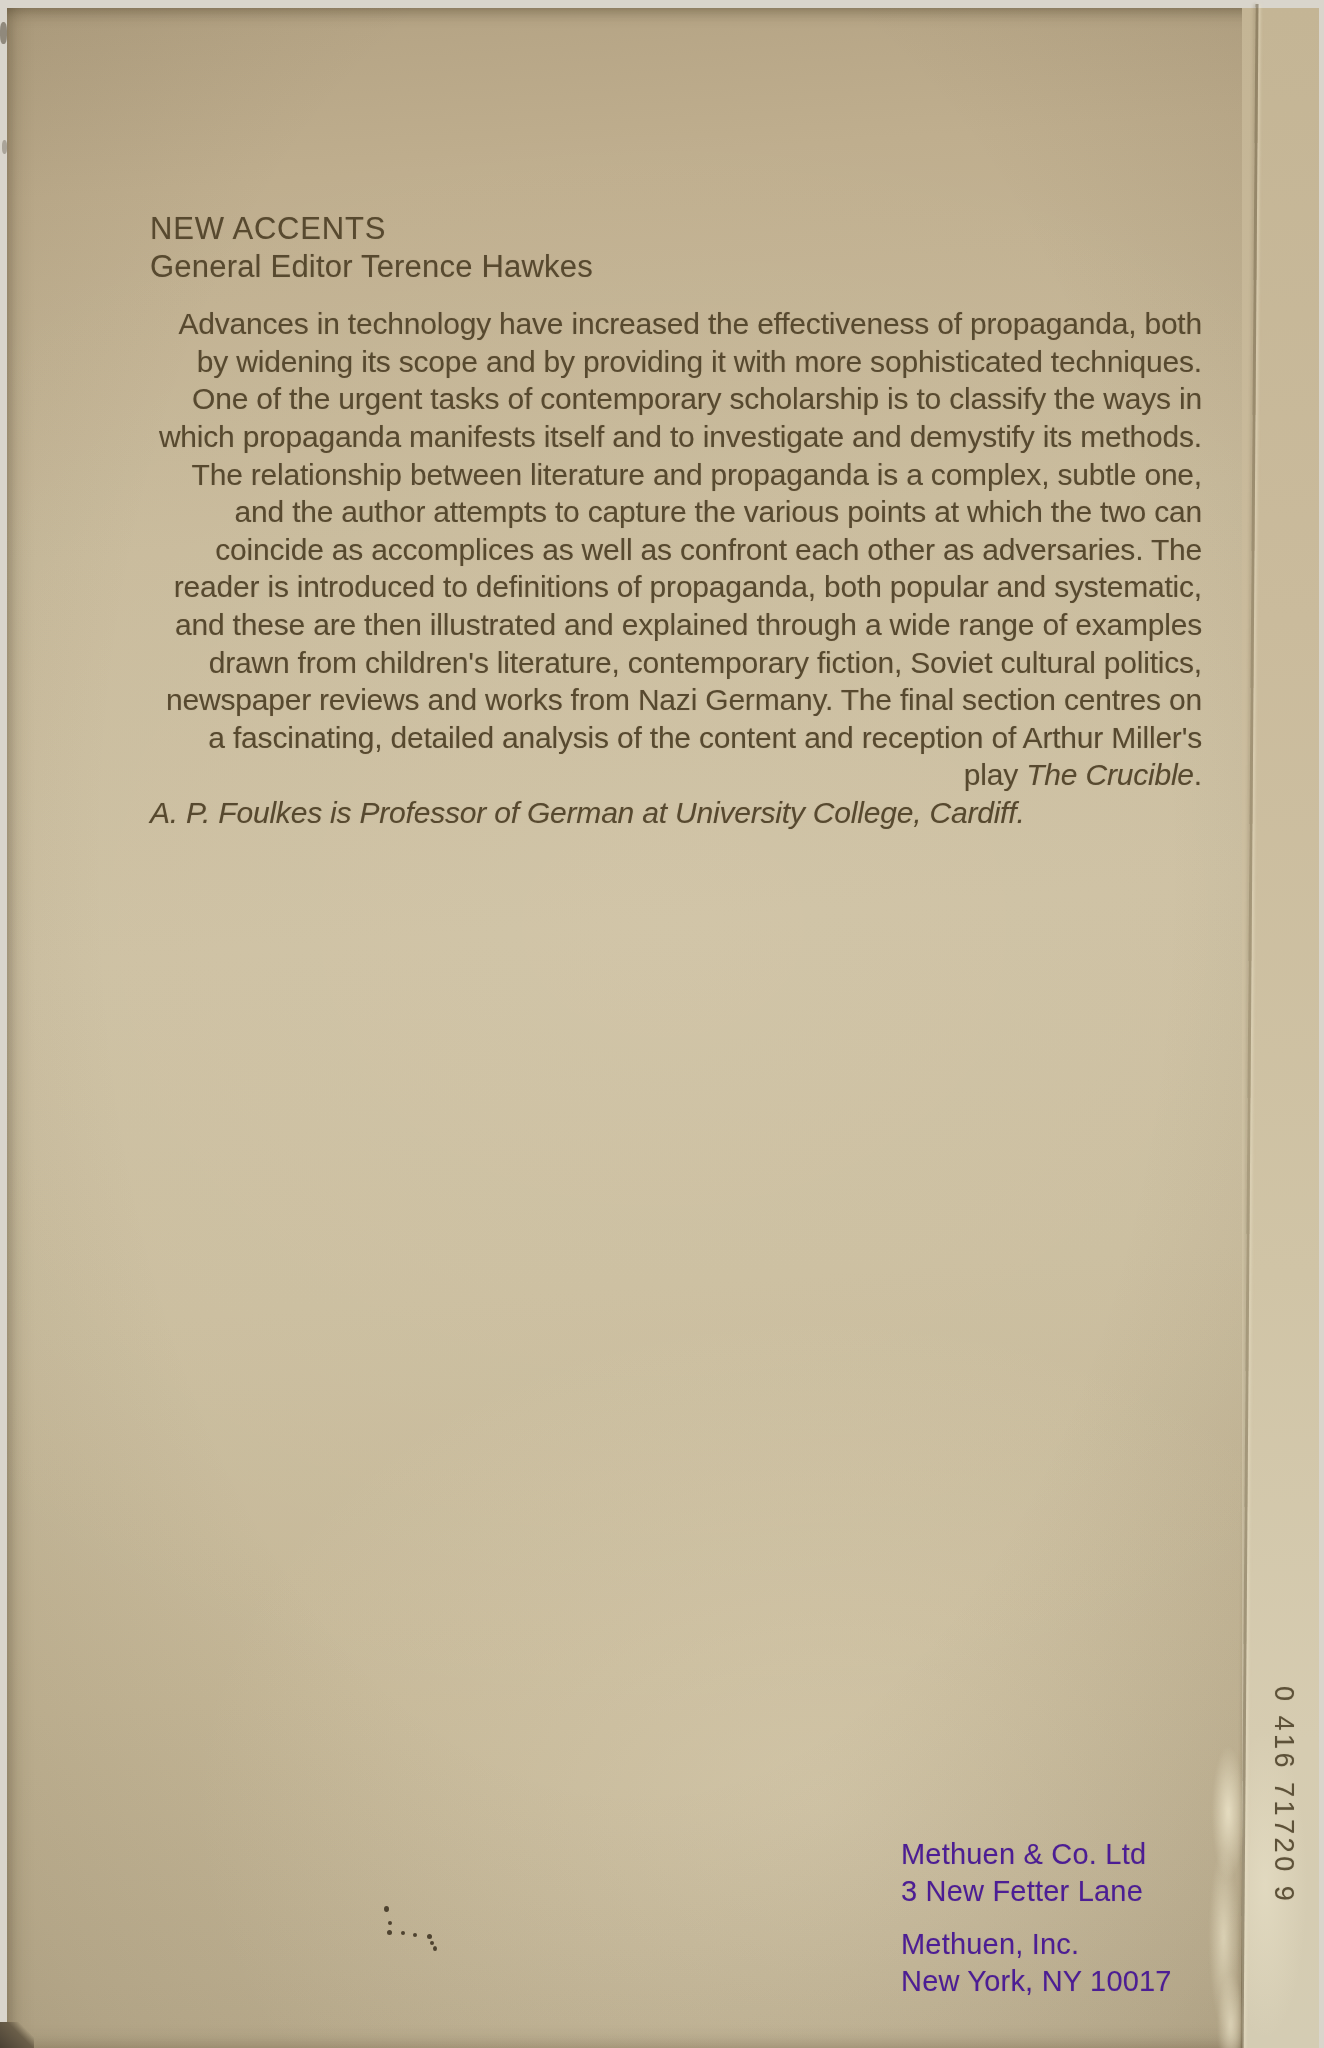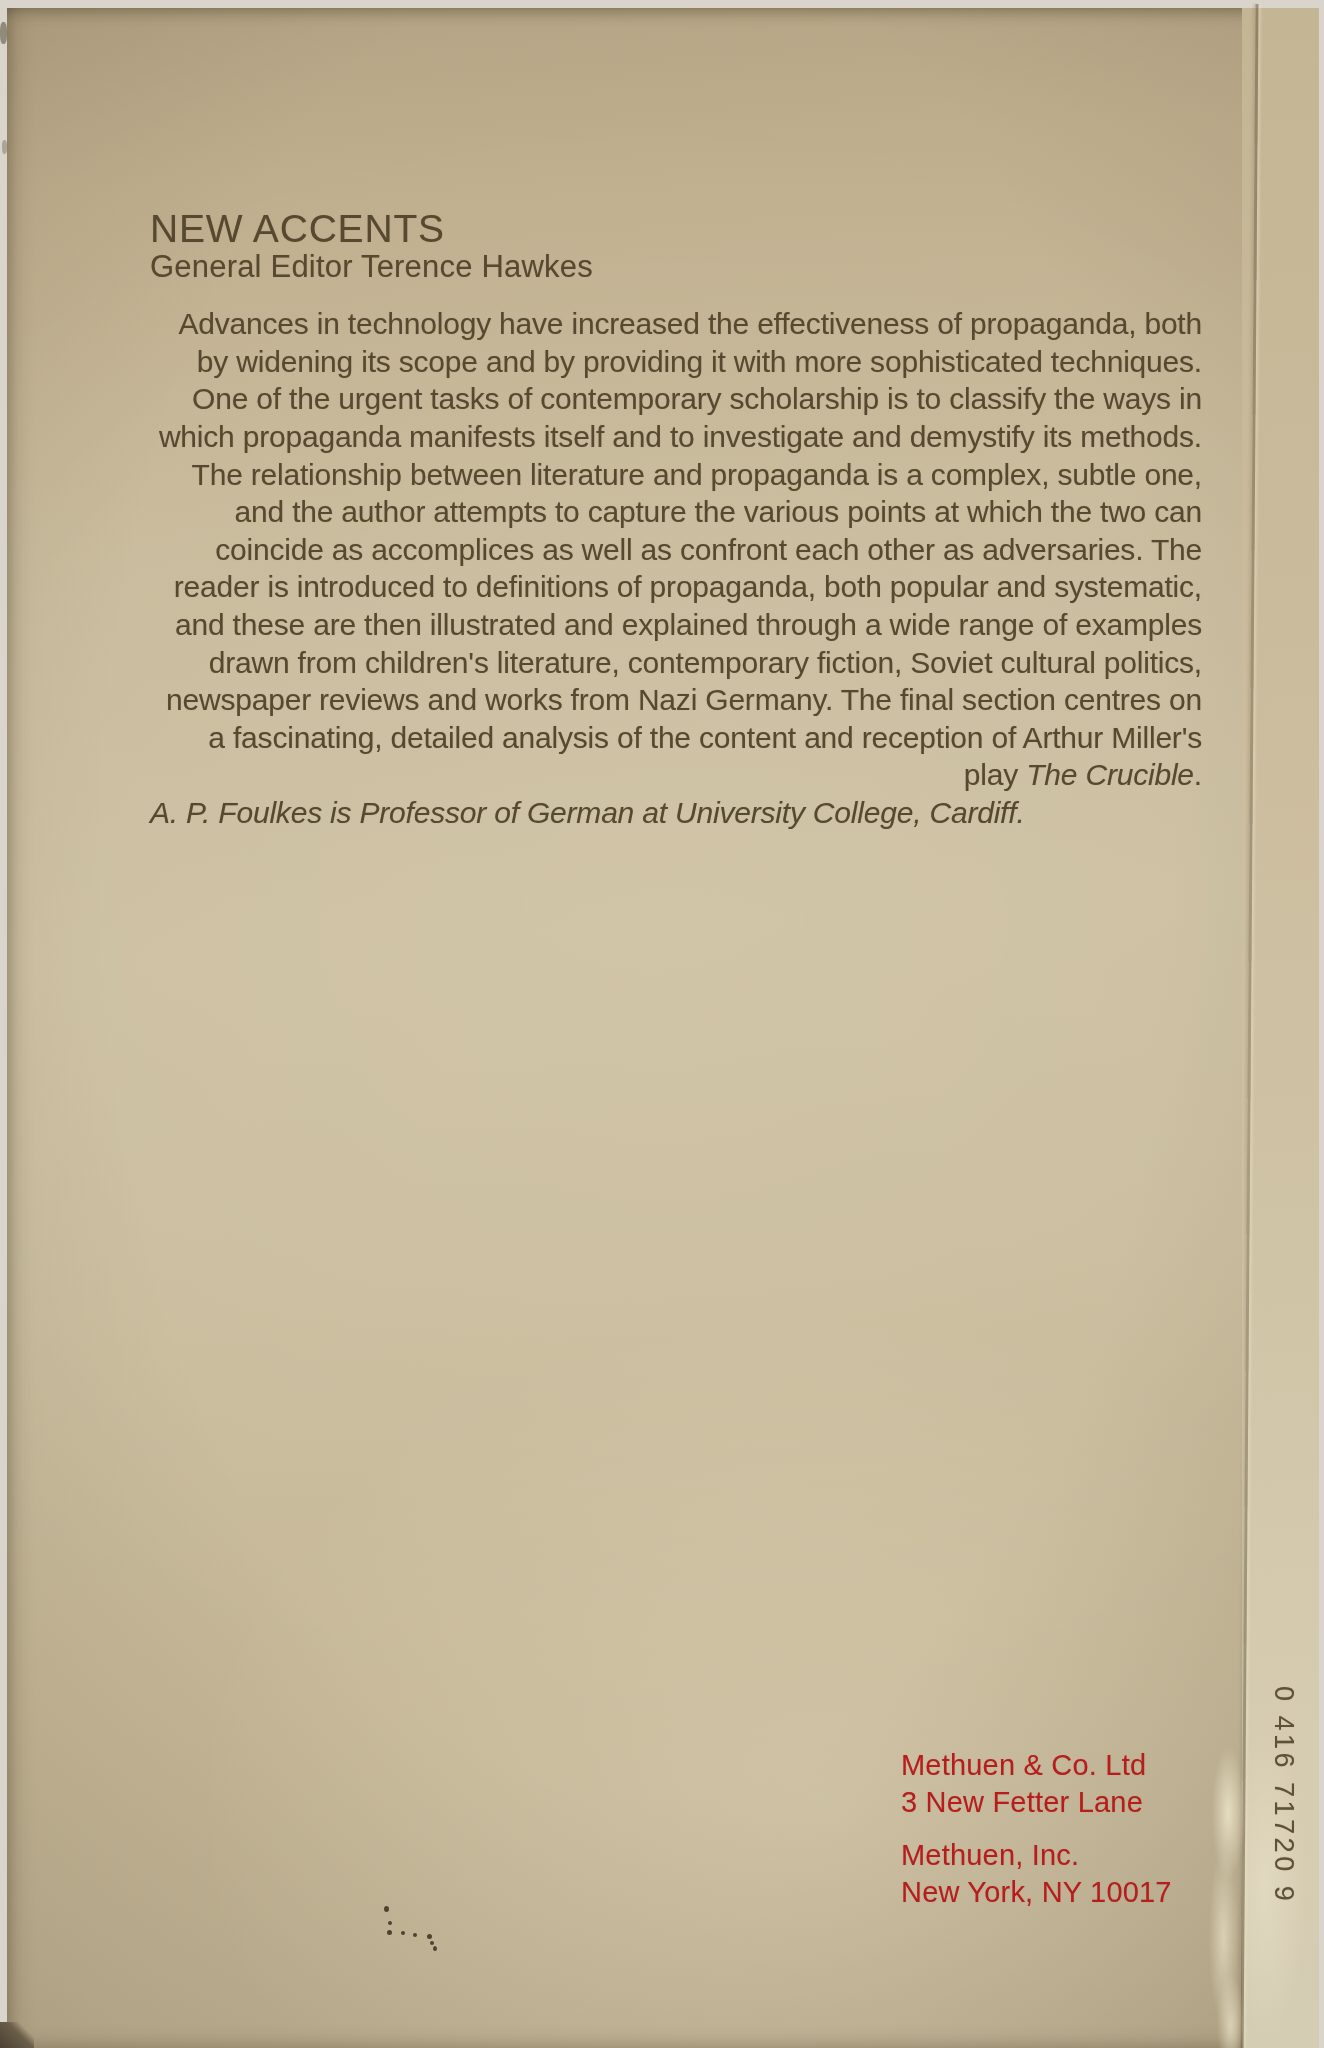--- a/index.html
+++ b/index.html
@@ -50,29 +50,29 @@
     background:linear-gradient(45deg,#4a4134 0%, #6a5e49 55%, rgba(106,94,73,0) 75%);}
   .mark-top-left{position:absolute;left:0;top:22px;width:7px;height:22px;background:rgba(84,74,58,.55);border-radius:40%;}
   .mark-top-left2{position:absolute;left:2px;top:140px;width:5px;height:14px;background:rgba(84,74,58,.35);border-radius:40%;}
   
   .ink{color:#57492f;}
   .text-block{
     position:absolute;left:150px;top:210px;width:1052px;
     font-size:30px;line-height:37.6px;letter-spacing:-0.2px;
     text-shadow:0 0 1px rgba(87,73,47,.25);
   }
-  .series-title{font-size:39px;letter-spacing:.8px;}
+  .series-title{font-size:31px;letter-spacing:.8px;}
   .series-editor{font-size:31px;letter-spacing:.2px;margin-bottom:20px;}
   .blurb{text-align:right;}
   .blurb .work{font-style:italic;}
   .author-note{font-style:italic;font-size:30px;}
   .publisher{
-    position:absolute;left:901px;top:1747px;width:300px;
+    position:absolute;left:901px;top:1836px;width:300px;
     font-size:29px;line-height:36.5px;letter-spacing:.2px;
-    color:#b91c1c;text-shadow:0 0 1px rgba(92,80,56,.25);
+    color:#4c1d95;text-shadow:0 0 1px rgba(92,80,56,.25);
   }
   .publisher .group{margin-bottom:17px;}
   .isbn{
     position:absolute;left:1299px;top:1686px;
     transform:rotate(90deg);transform-origin:0 0;
     font-size:27px;letter-spacing:3.5px;white-space:nowrap;
     color:#5d5138;text-shadow:0 0 1px rgba(93,81,56,.3);
   }
   
   .speck{position:absolute;background:#4e4330;border-radius:50%;}

